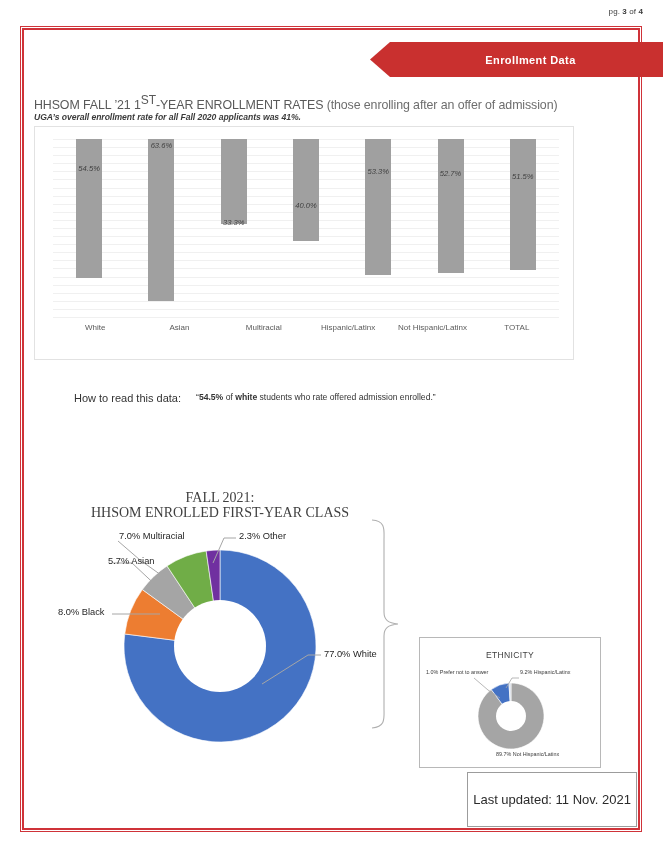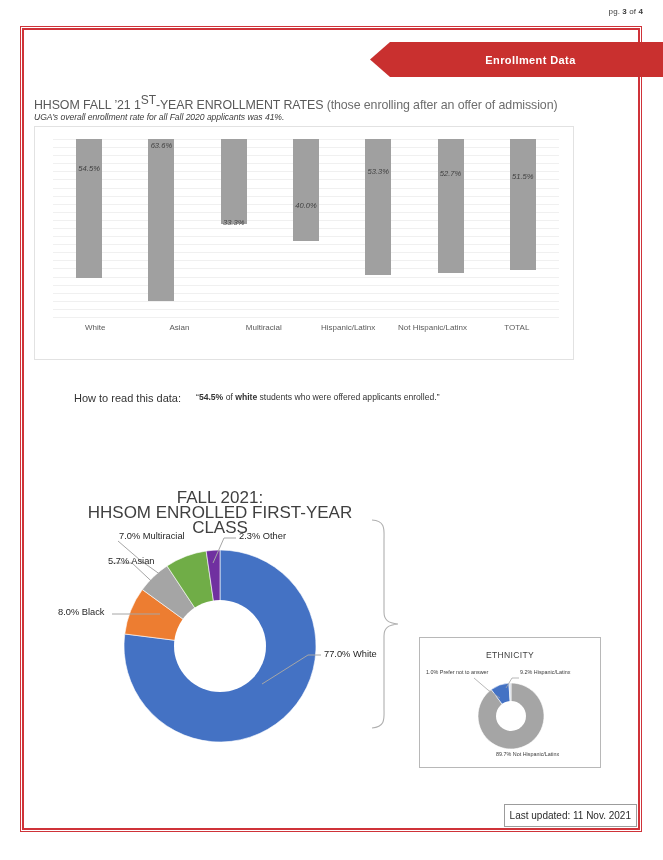--- a/index.html
+++ b/index.html
@@ -52,21 +52,21 @@
   #h1 {
     position: absolute; left: 34px; top: 93px;
     font-size: 12.4px; color: #595959;
     letter-spacing: -.1px; white-space: nowrap;
   }
   #h1 .sup { font-size: 12px; vertical-align: super; }
   #h1 .paren { color: #6d6d6d; }
   #sub {
     position: absolute; left: 34px; top: 112px;
     font-size: 8.6px; color: #3b3b3b;
-    font-style: italic; font-weight: normal;
+    font-style: italic; font-weight: bold;
     letter-spacing: -.05px; white-space: nowrap;
   }
 
   
   #barchart {
     position: absolute;
     left: 34px; top: 126px;
     width: 540px; height: 234px;
     border: 1px solid #e2e2e2;
     background: #fff;
@@ -121,22 +121,23 @@
   #howtoval {
     position: absolute; left: 196px; top: 392px;
     font-size: 8.6px; color: #333; white-space: nowrap;
   }
   #howtoval b { font-weight: bold; }
 
   
   #dtitle {
     position: absolute; left: 70px; top: 490px;
     width: 300px; text-align: center;
-    font-size: 17px; color: #3f3f3f;
+    font-size: 14px; color: #3f3f3f;
     line-height: 15px;
+    font-family: Liberation Serif, serif;
   }
 
   
   #donutwrap {
     position: absolute; left: 122px; top: 548px;
     width: 196px; height: 196px;
   }
   #donutwrap svg { display: block; }
 
   .dlabel {
@@ -178,22 +179,22 @@
   }
   #ilbl-prefer { left: 6px;  top: 31px; }
   #ilbl-hisp   { left: 100px; top: 31px; }
   #ilbl-not    { left: 76px; top: 113px; }
 
   
   #footer {
     position: absolute;
     right: 26px; bottom: 33px;
     border: 1px solid #9c9c9c;
-    padding: 5px 5px;
-    font-size: 10px; color: #2b2b2b;
+    padding: 19px 5px;
+    font-size: 13px; color: #2b2b2b;
     background: #fff;
     white-space: nowrap;
   }
 </style>
 </head>
 <body>
 
 <div id="page">
 
   <div id="pagenum">
@@ -275,21 +276,21 @@
         <div class="xlabel">Asian</div>
         <div class="xlabel">Multiracial</div>
         <div class="xlabel">Hispanic/Latinx</div>
         <div class="xlabel">Not Hispanic/Latinx</div>
         <div class="xlabel">TOTAL</div>
       </div>
   </div>
 
   <div id="howto">How to read this data:</div>
   <div id="howtoval">
-    <span>“</span><b>54.5%</b><span> of </span><b>white</b><span> students who were offered applicants enrolled.”</span>
+    <span>“</span><b>54.5%</b><span> of </span><b>white</b><span> students who rate offered admission enrolled.”</span>
   </div>
 
   <div id="dtitle">
     <div>FALL 2021:</div>
     <div>HHSOM ENROLLED FIRST-YEAR CLASS</div>
   </div>
 
   <div id="donutwrap">
     <svg width="196" height="196" viewBox="0 0 196 196">
       <g id="donut-slices">

